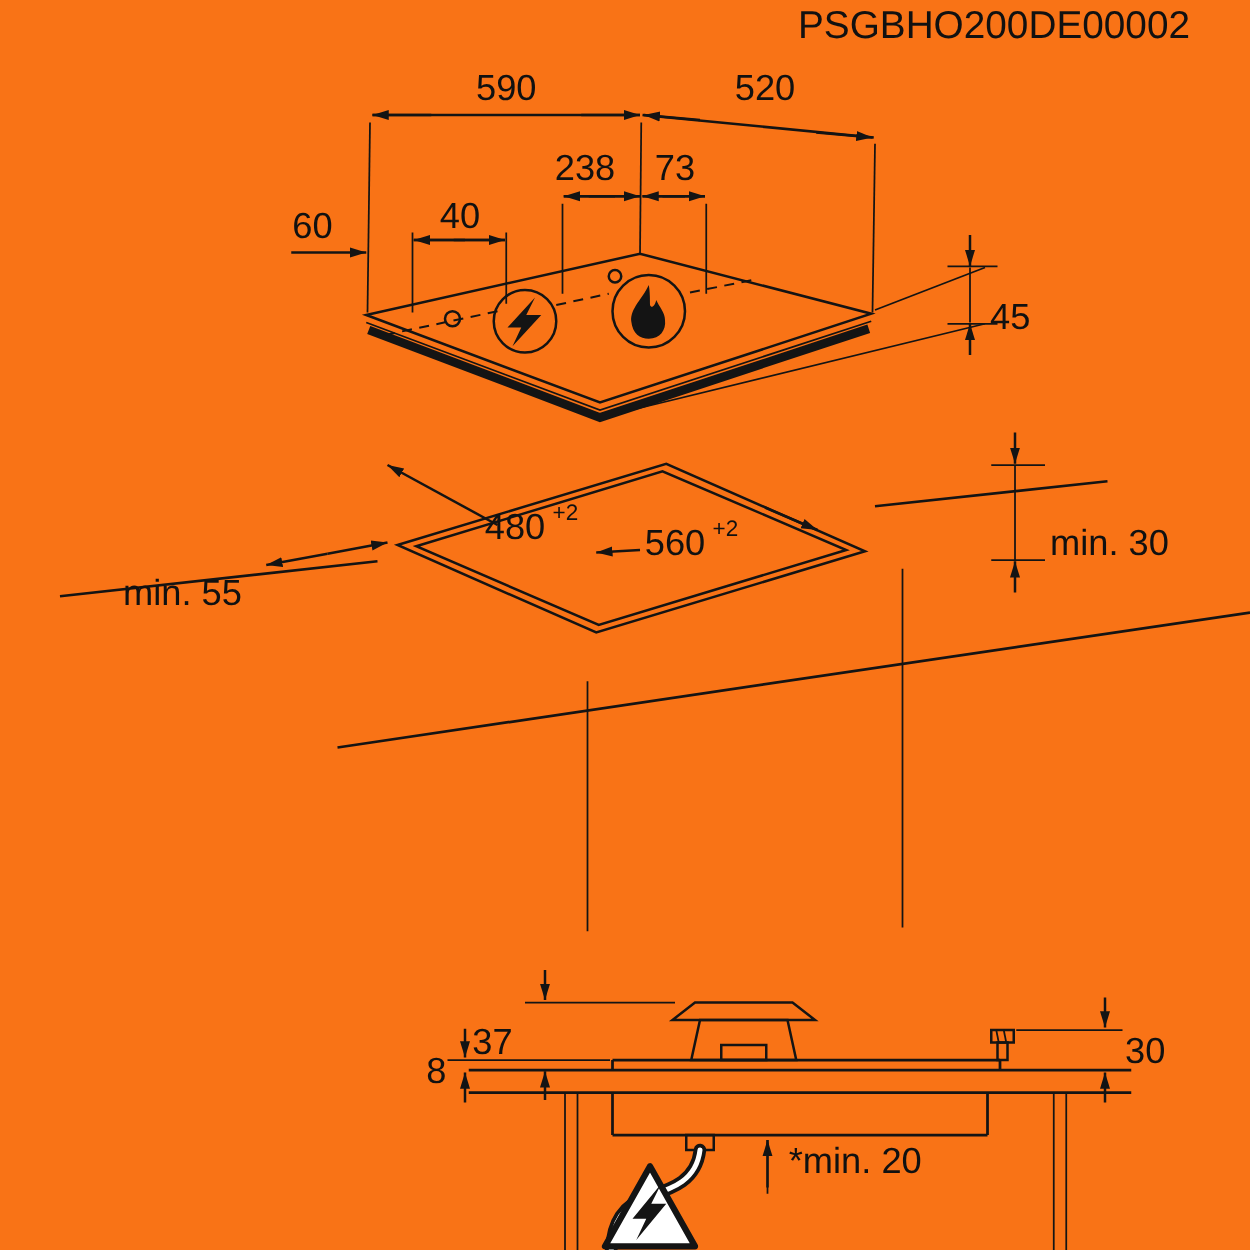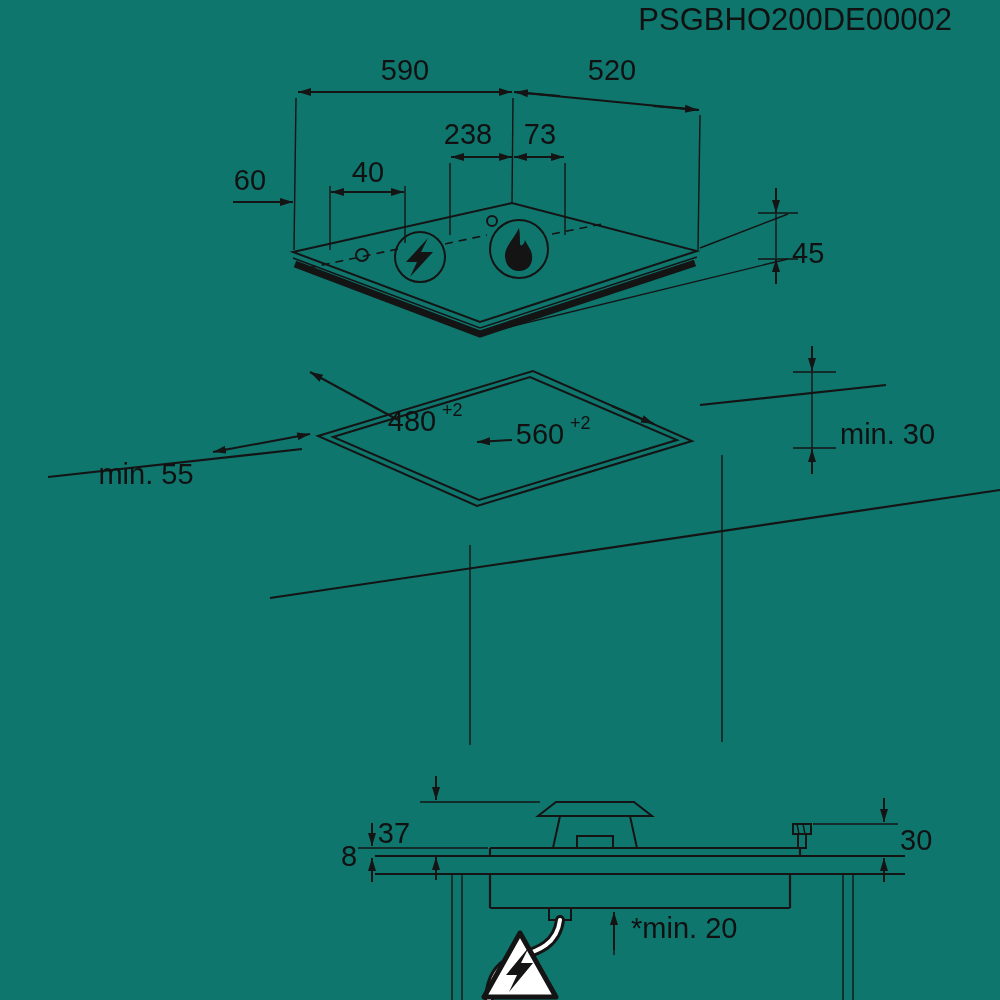--- a/index.html
+++ b/index.html
@@ -1,16 +1,16 @@
 <!DOCTYPE html>
 <html><head>
 <meta charset="utf-8">
 <style>
   html,body{margin:0;padding:0;background:#ffffff;}
-  #stage{position:relative;width:1000px;height:1000px;background:#0f766e;overflow:hidden;}
+  #stage{position:relative;width:1000px;height:1000px;background:#f97316;overflow:hidden;}
   svg{display:block;}
   svg line, svg path.s, svg polyline, svg polygon.s, svg rect.s, svg circle.s{
     stroke:#141414;fill:none;stroke-width:2;stroke-linecap:butt;}
   .thin{stroke-width:1.4;}
   .med{stroke-width:2.2;}
   .thick{stroke-width:3.4;}
   .band{stroke-width:7;}
   .dash{stroke-dasharray:8 6;stroke-width:1.6;}
   .fillb{fill:#141414;stroke:none;}
   .wfill{fill:#ffffff;}

